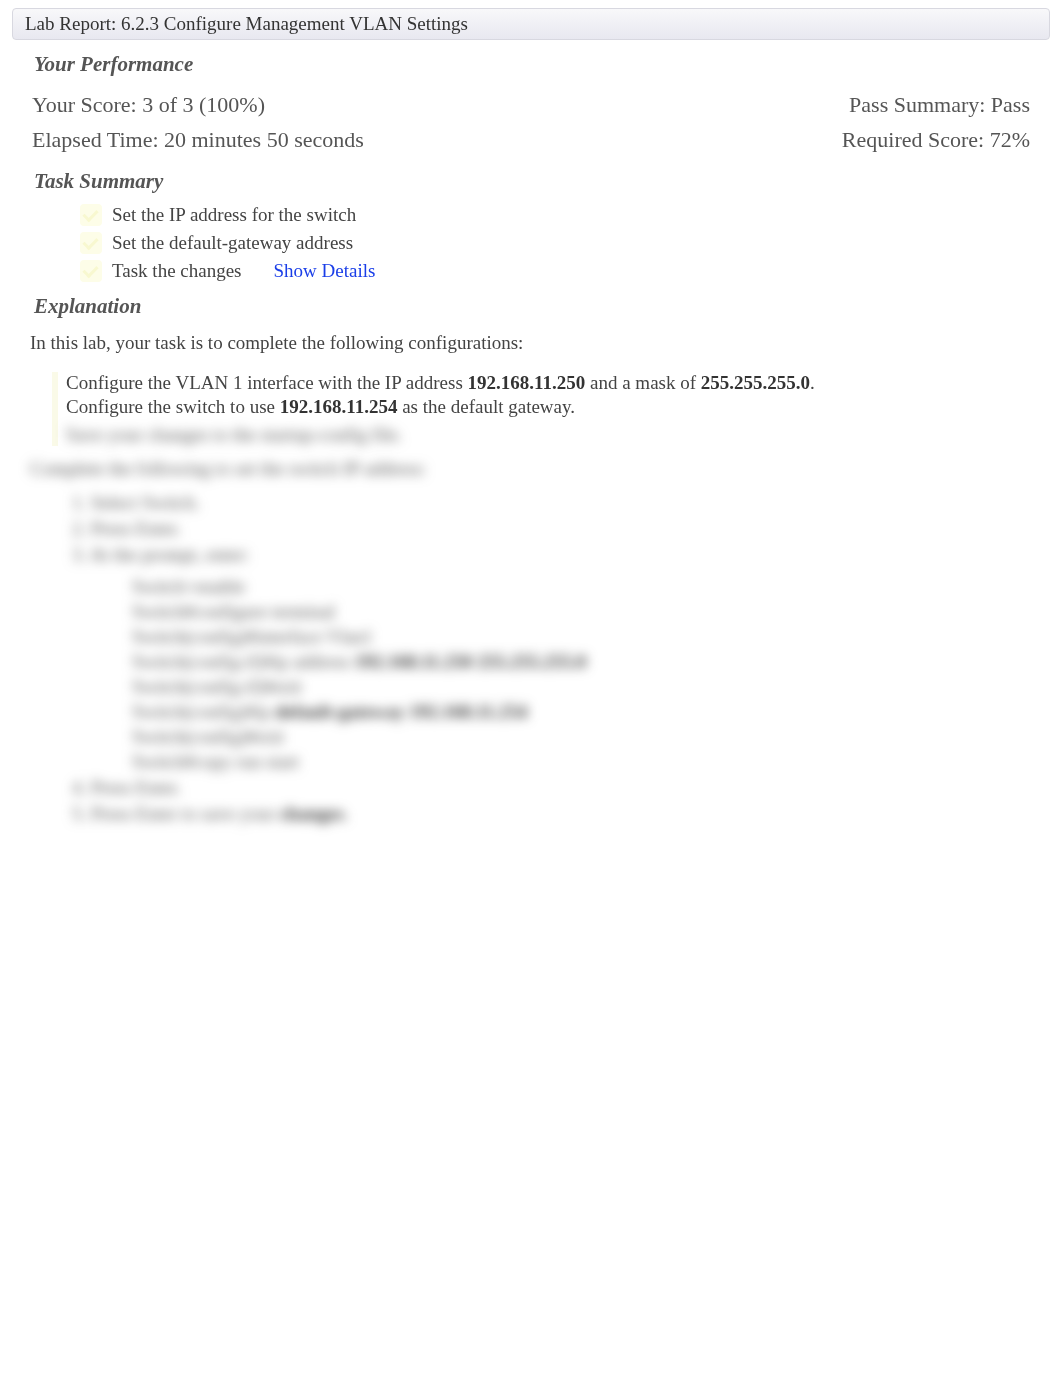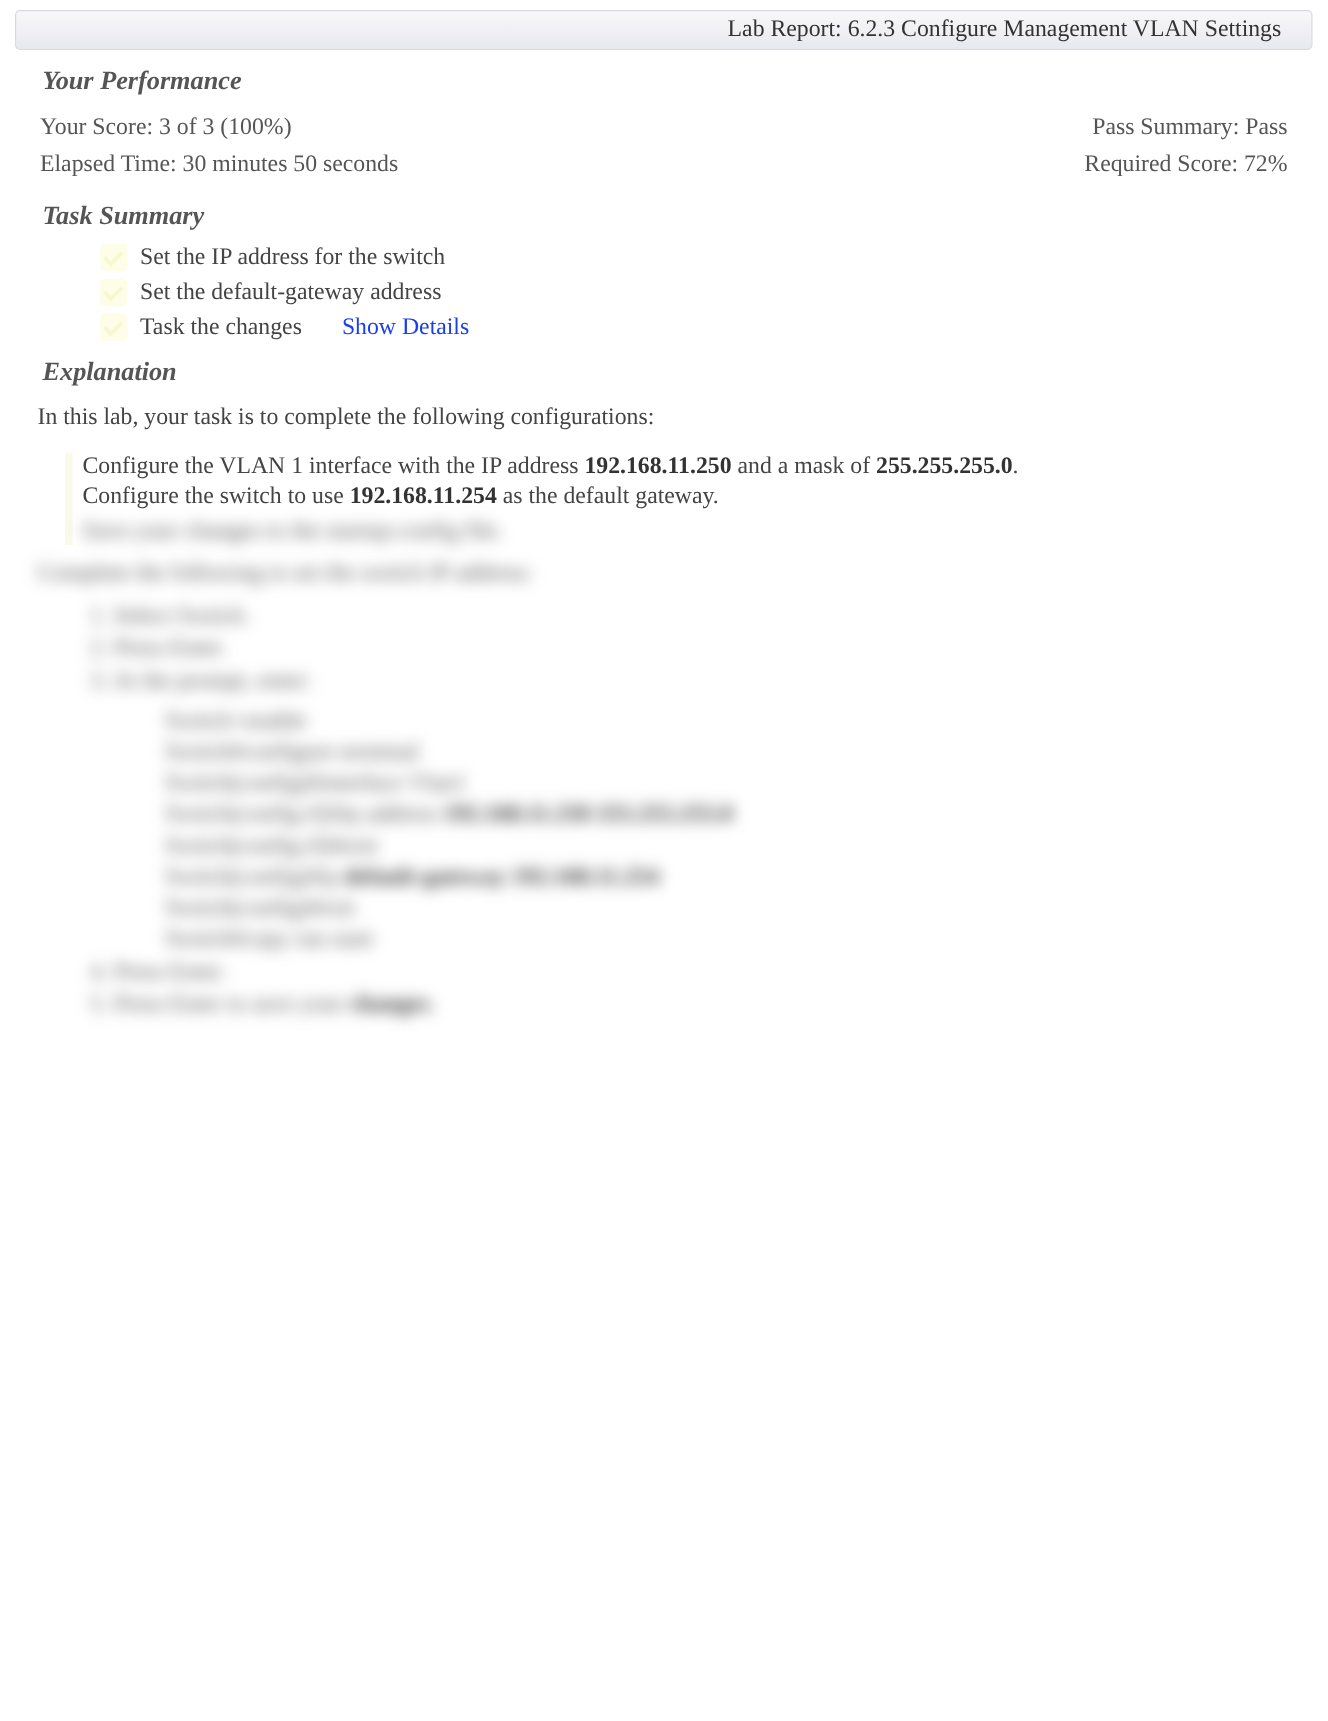--- a/index.html
+++ b/index.html
@@ -8,43 +8,42 @@
     font-size: 19px;
     color: #444;
     background: #fff;
     width: 1062px;
     padding: 8px 12px 40px 12px;
   }
   .header-bar {
     background: linear-gradient(#f8f8fa, #e8e8f0);
     border: 1px solid #d8d8e0;
     border-radius: 4px;
-    padding: 4px 24px;
+    padding: 4px 12px;
     margin-bottom: 12px;
-    text-align: right;
   }
   .lab-title {
     font-size: 19px;
     color: #333;
   }
   .section-title {
     font-weight: bold;
     font-size: 21px;
     color: #555;
     margin: 12px 0 10px 22px;
     font-style: italic;
   }
   .score-row {
     display: flex;
     justify-content: space-between;
     margin: 0 20px 0 20px;
   }
   .score-left { text-align: left; }
   .score-right { text-align: right; }
-  .score-line { color: #555; font-size: 19px; line-height: 1.6; }
+  .score-line { color: #555; font-size: 22px; line-height: 1.6; }
   .task-list { margin: 8px 0 0 36px; }
   .task-item {
     display: flex;
     align-items: center;
     margin-bottom: 6px;
     color: #444;
     padding-left: 32px;
   }
   .task-badge {
     width: 22px;
@@ -104,21 +103,21 @@
 
 <div class="header-bar">
   <span class="lab-title">Lab Report: 6.2.3 Configure Management VLAN Settings</span>
 </div>
 
 <div class="section-title">Your Performance</div>
 
 <div class="score-row">
   <div class="score-left">
     <div class="score-line">Your Score: 3 of 3 (100%)</div>
-    <div class="score-line">Elapsed Time: 30 minutes 50 seconds</div>
+    <div class="score-line">Elapsed Time: 20 minutes 50 seconds</div>
   </div>
   <div class="score-right">
     <div class="score-line">Pass Summary: Pass</div>
     <div class="score-line">Required Score: 72%</div>
   </div>
 </div>
 
 <div class="section-title">Task Summary</div>
 
 <div class="task-list">

